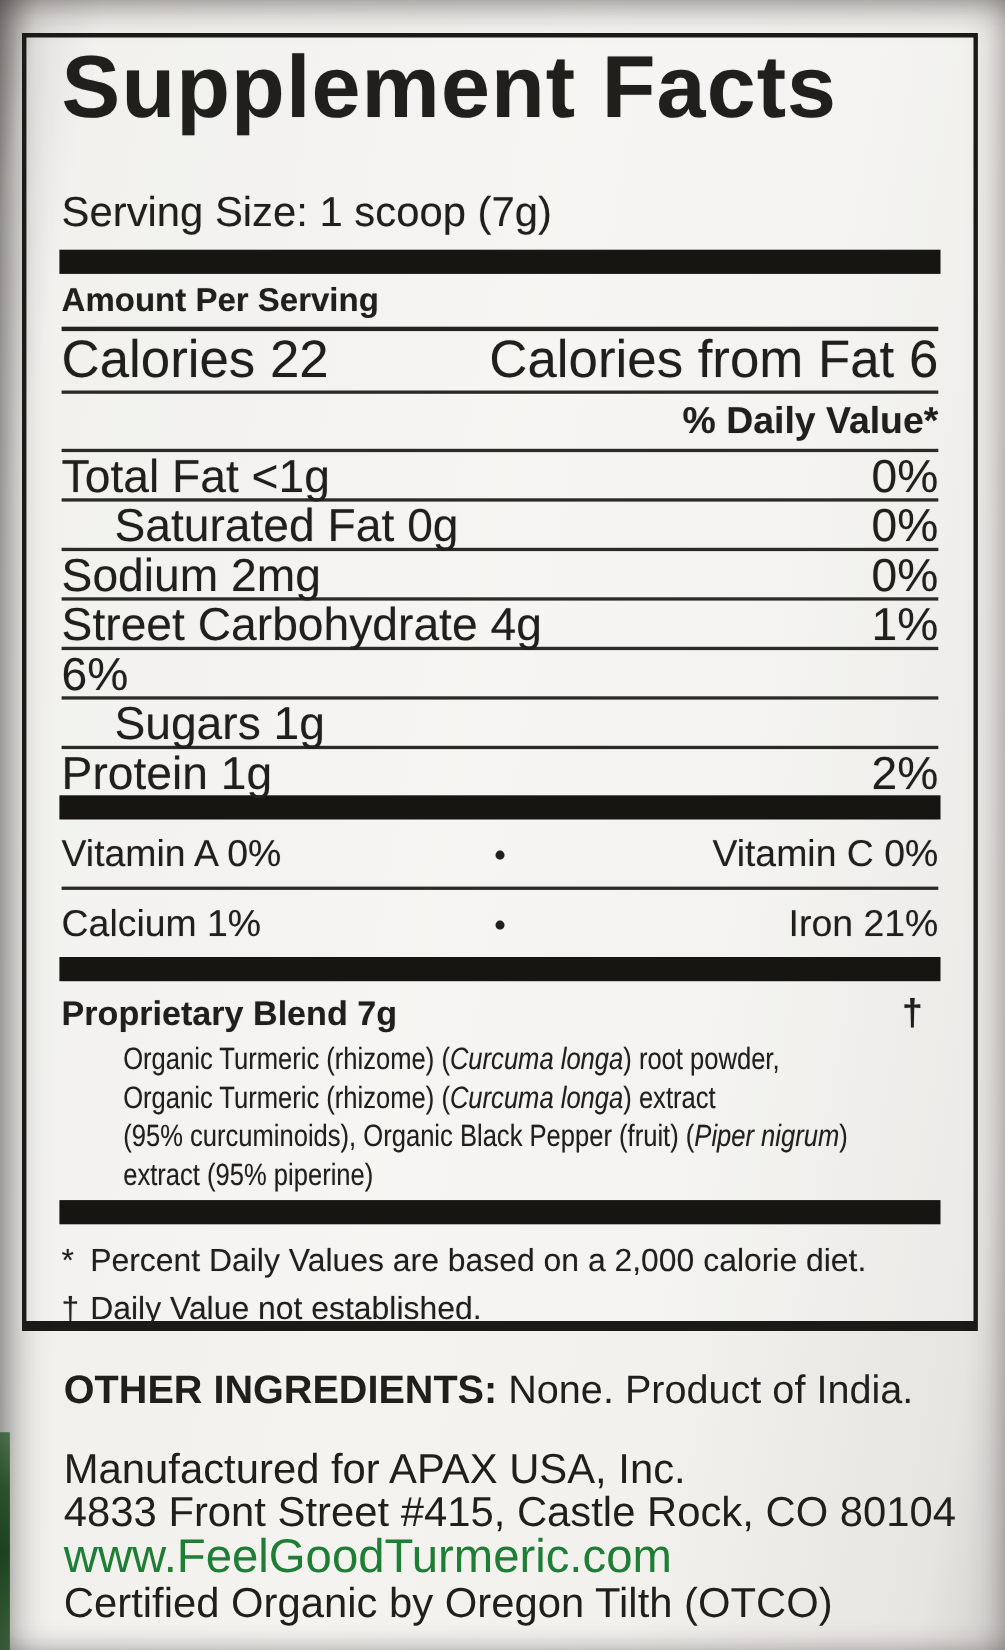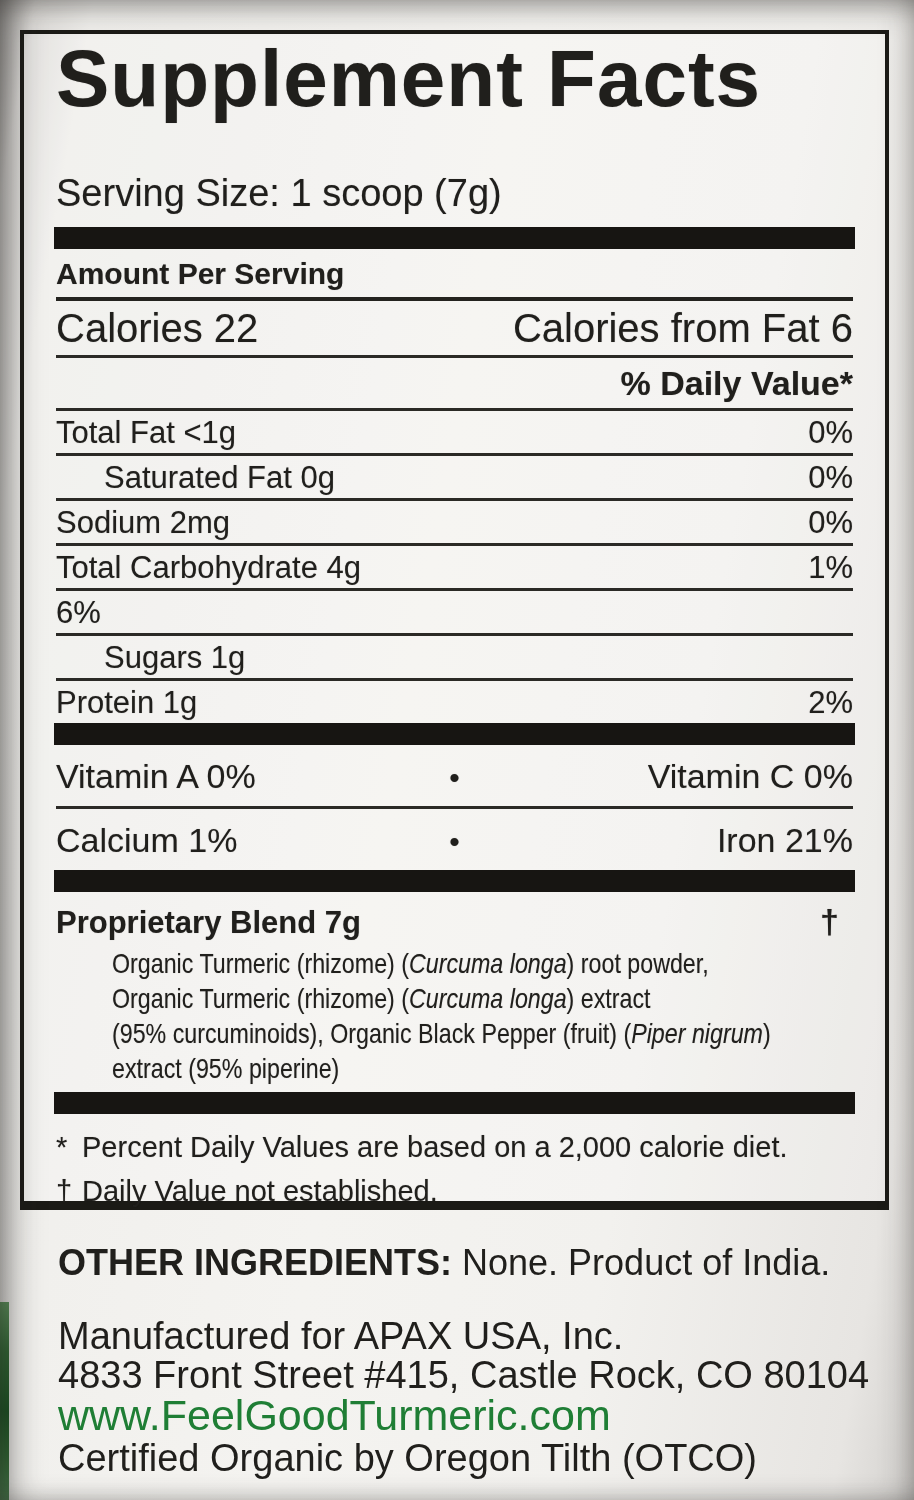--- a/index.html
+++ b/index.html
@@ -30,23 +30,23 @@
     margin:2px 0 0 0;font-size:80px;line-height:86px;font-weight:bold;
     letter-spacing:1px;white-space:nowrap;
   }
   .serving{font-size:38px;line-height:47px;margin-top:48px;}
   .bar{height:22px;background:#171512;margin:0 -2px;}
   .bar.b1{margin-top:10px;}
   .rule{height:3px;background:#2b2a26;}
   .rule-med{height:4px;background:#24231f;}
   .aps{margin-top:8px;font-weight:bold;font-size:30px;line-height:34px;padding-bottom:6px;}
   .row{display:flex;justify-content:space-between;align-items:baseline;}
-  .cal-row{padding:8px 0 8px;font-size:40px;line-height:38px;}
+  .cal-row{padding:8px 0 8px;font-size:48px;line-height:38px;}
   .dv-row{padding:7px 0 7px;justify-content:flex-end;font-size:34px;line-height:36px;font-weight:bold;}
-  .nut-row{padding:6px 0 4px;font-size:31px;line-height:32px;}
+  .nut-row{padding:6px 0 4px;font-size:42px;line-height:32px;}
   .nut-row .nm.ind{padding-left:48px;}
   .min-row{font-size:34px;line-height:40px;padding:11px 0 8px;}
   .min-row .lf{flex:1;text-align:left;}
   .min-row .ct{width:60px;text-align:center;font-size:30px;}
   .min-row .rt{flex:1;text-align:right;}
   .blend-head{padding-top:10px;font-size:31px;line-height:38px;}
   .blend-head .b{font-weight:bold;text-align:center;}
   .blend-head .dagger{font-size:34px;font-weight:bold;padding-right:14px;}
   .blend-lines{
     margin:4px 0 0 56px;width:880px;transform:scaleX(.83);transform-origin:0 0;
@@ -101,21 +101,21 @@
           <span class="nm ind">Saturated Fat 0g</span>
           <span class="vl">0%</span>
         </div>
         <div class="rule"></div>
         <div class="row nut-row">
           <span class="nm">Sodium 2mg</span>
           <span class="vl">0%</span>
         </div>
         <div class="rule"></div>
         <div class="row nut-row">
-          <span class="nm">Total Carbohydrate 4g</span>
+          <span class="nm">Street Carbohydrate 4g</span>
           <span class="vl">1%</span>
         </div>
         <div class="rule"></div>
         <div class="row nut-row">
           <span class="vl">6%</span>
         </div>
         <div class="rule"></div>
         <div class="row nut-row">
           <span class="nm ind">Sugars 1g</span>
           <span class="vl"></span>

